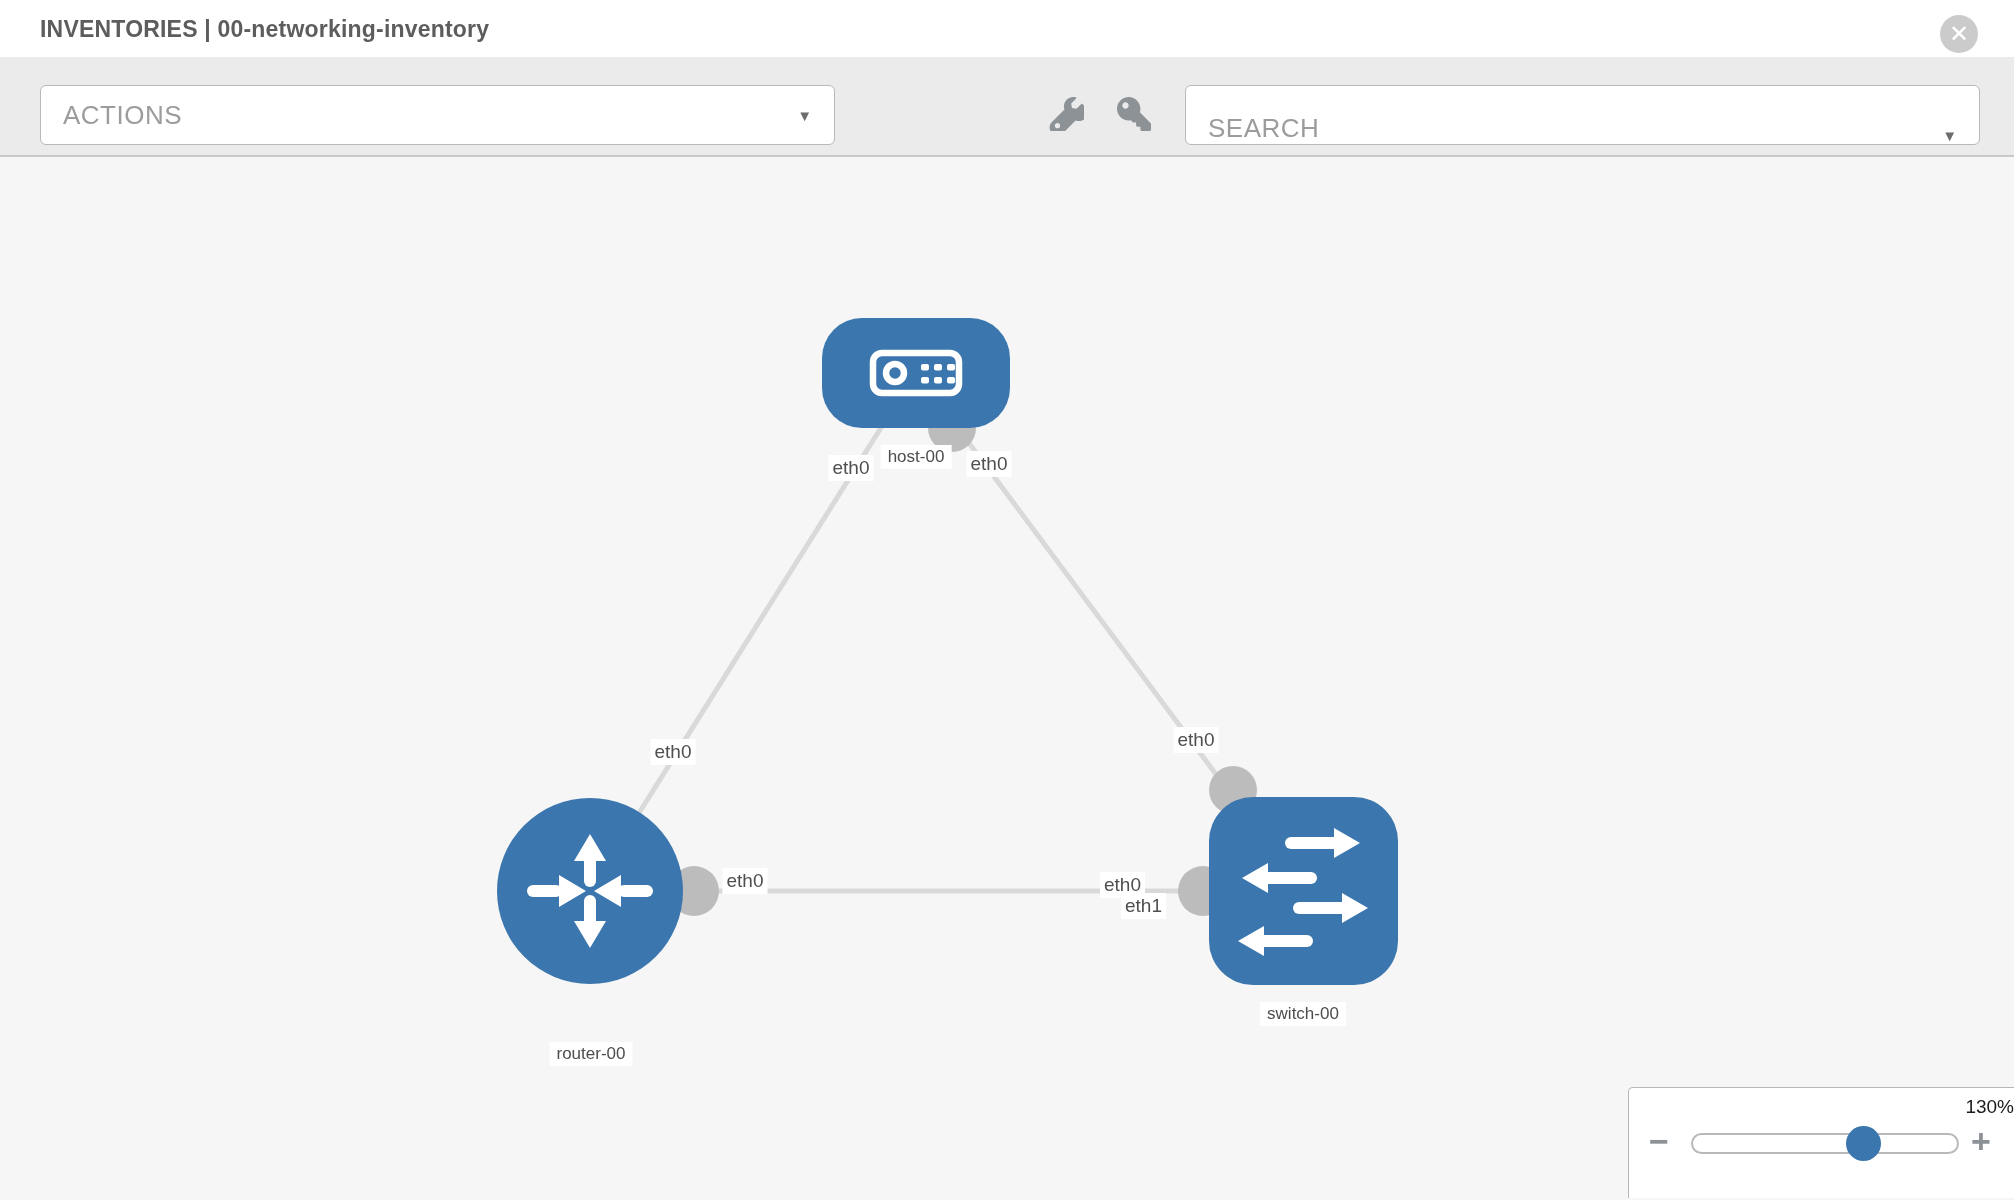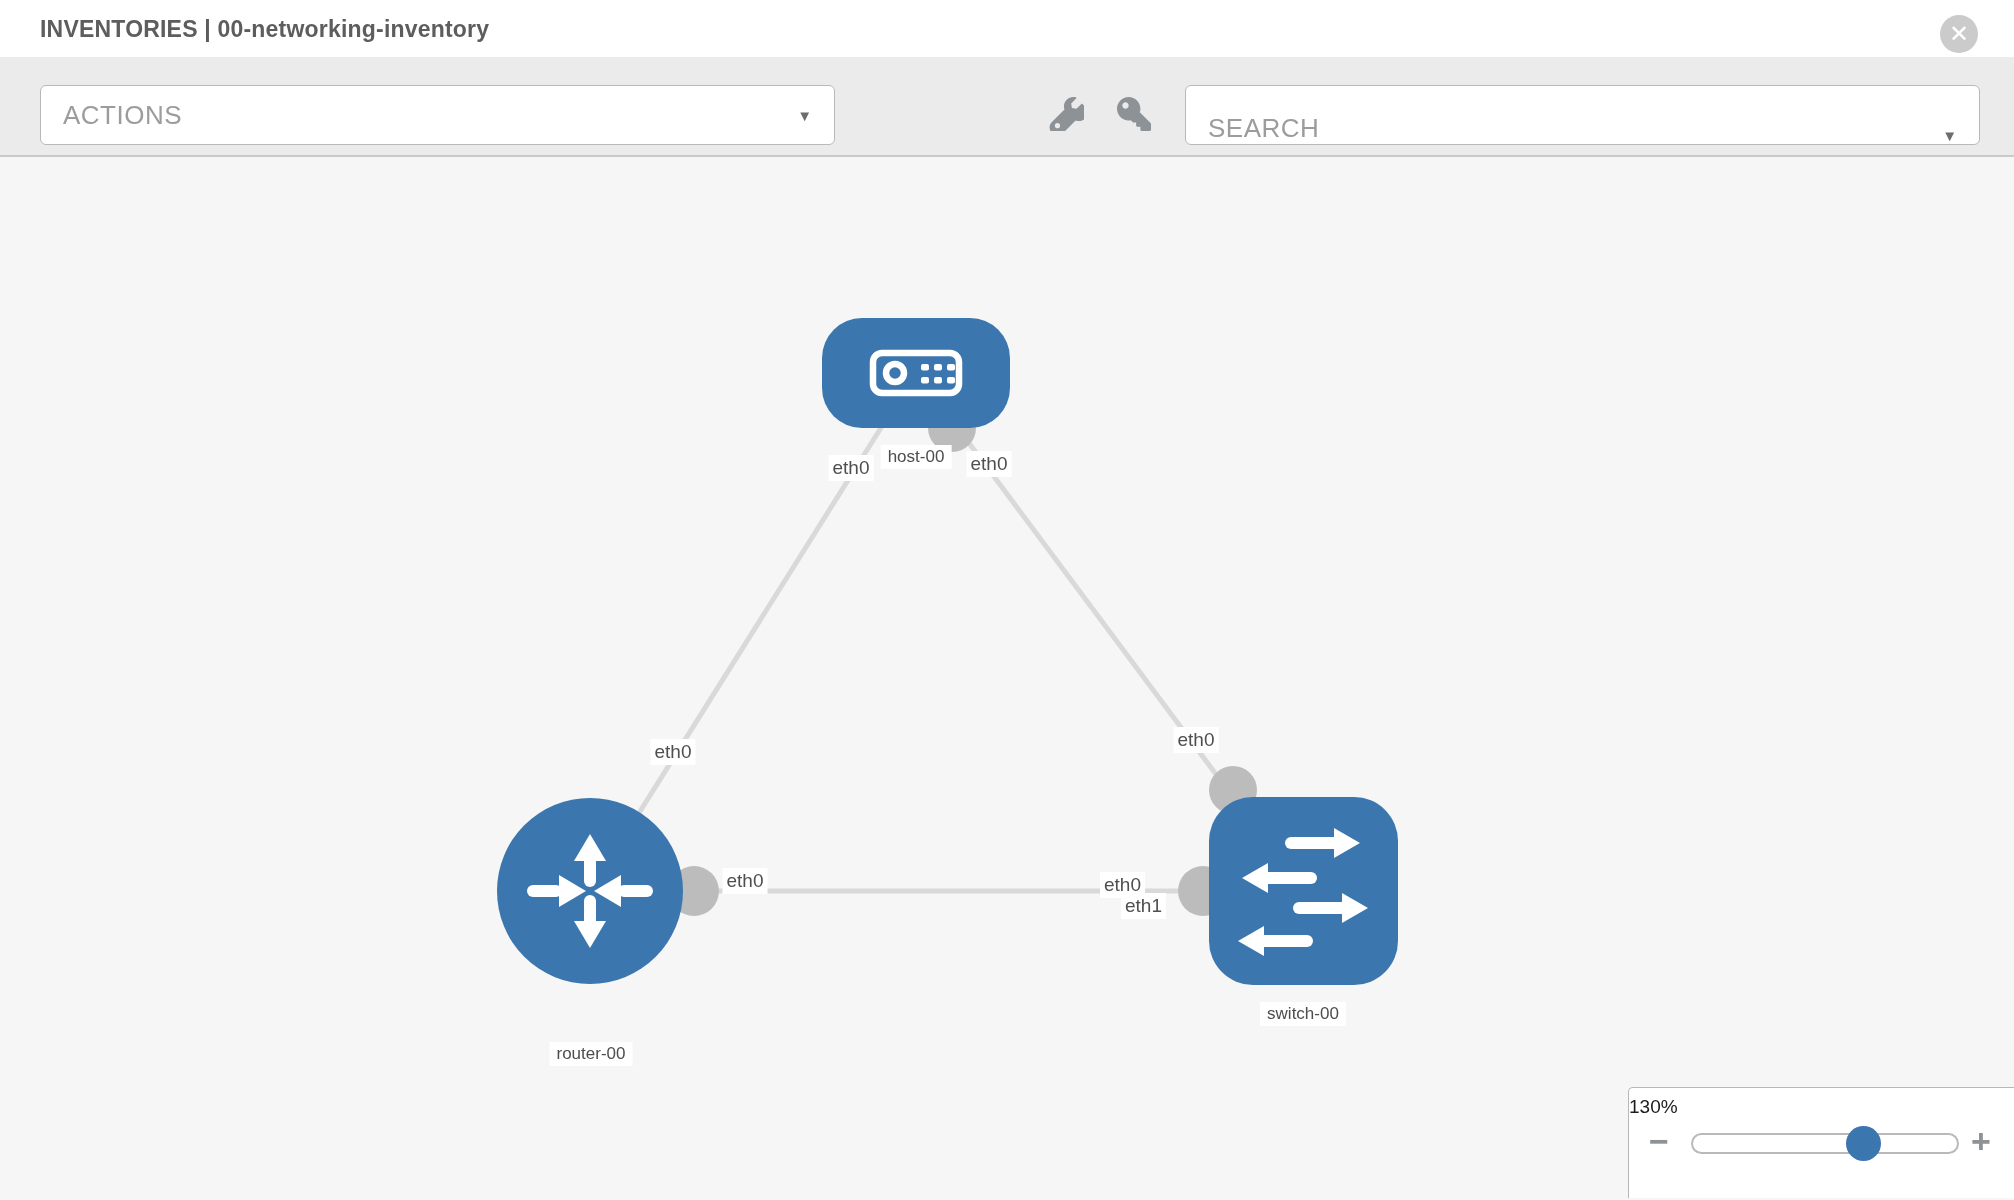--- a/index.html
+++ b/index.html
@@ -37,21 +37,21 @@
     color:#4d4d4d; font-size:17px; padding:2px 7px; white-space:nowrap; z-index:10; }
   .if-label { position:absolute; transform:translate(-50%,-50%); background:#ffffff;
     color:#4f4f4f; font-size:19px; padding:2px 4px; white-space:nowrap; z-index:8; }
   .if-label-abs { position:absolute; background:#ffffff; color:#4f4f4f; font-size:19px;
     padding:2px 4px; white-space:nowrap; }
 
   
   .zoom-panel { position:absolute; left:1628px; top:930px; width:386px; height:111px;
     background:#ffffff; border:1px solid #b7b7b7; border-right:none; border-bottom:none;
     border-top-left-radius:5px; z-index:20; }
-  .zoom-level { position:absolute; top:8px; left:0; width:100%; text-align:left;
+  .zoom-level { position:absolute; top:8px; left:0; width:100%; text-align:right;
     font-size:19px; color:#1b1b1b; }
   .zoom-minus,.zoom-plus { position:absolute; top:36px; font-size:34px; font-weight:bold;
     color:#8d9297; cursor:pointer; line-height:34px; }
   .zoom-minus { left:20px; }
   .zoom-plus { left:342px; }
   .zoom-track { position:absolute; left:62px; top:45px; width:268px; height:21px;
     background:#ffffff; border:2px solid #b9b9b9; border-radius:11px; cursor:pointer; }
   .zoom-handle { position:absolute; left:217px; top:38px; width:35px; height:35px;
     border-radius:50%; background:#3b76ae; cursor:grab; }
 </style>

